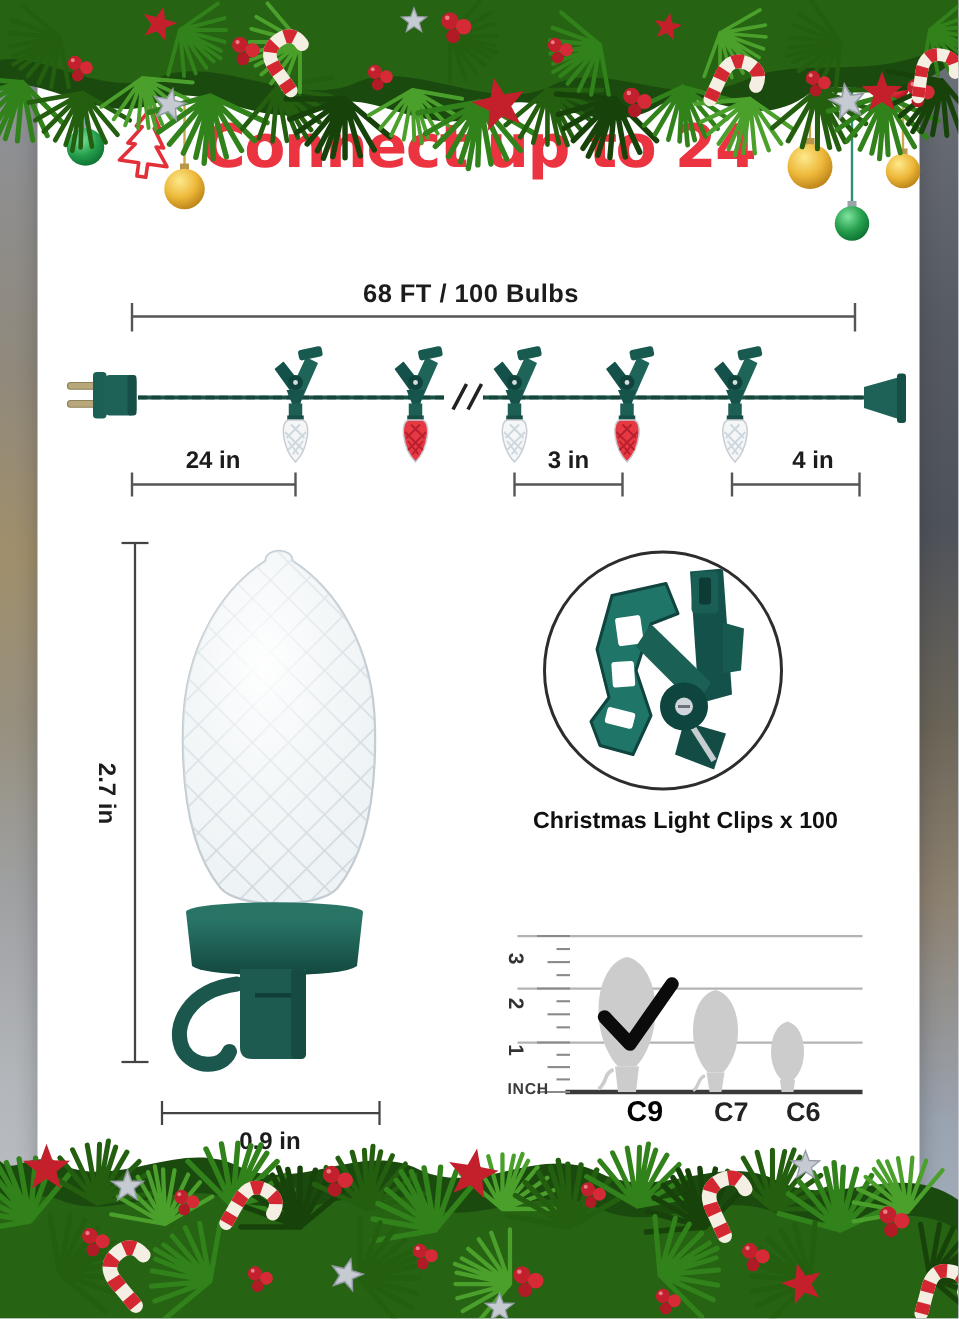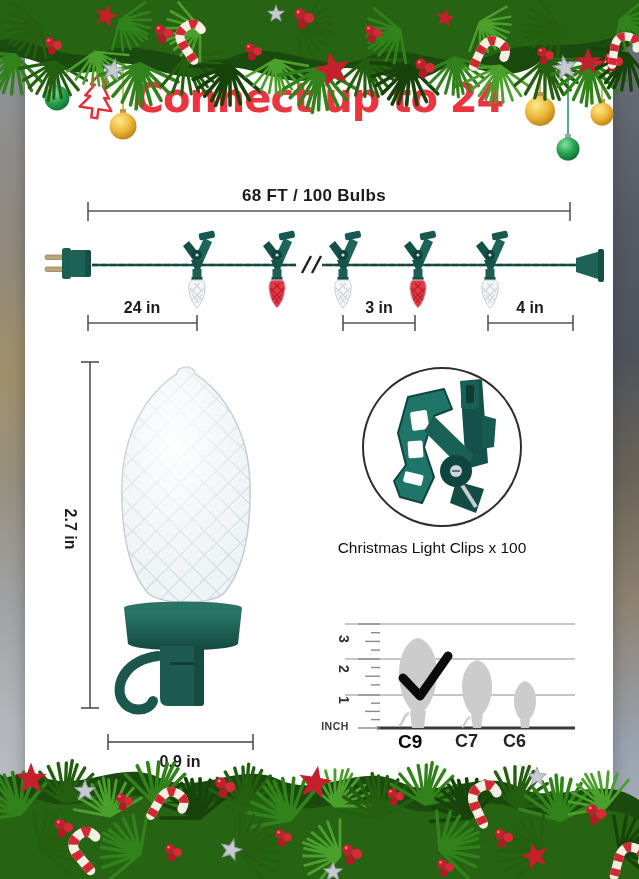--- a/index.html
+++ b/index.html
@@ -14,31 +14,31 @@
         box-shadow:0 0 14px rgba(40,40,50,.35);}
   .ov{position:absolute;}
   .title{left:25px;top:76px;width:588px;text-align:center;
          font-family:"DejaVu Sans","Liberation Sans",sans-serif;
          font-weight:700;font-size:40px;line-height:45px;letter-spacing:-1px;color:#ec3340;}
   .lbl{color:#1c1c1c;text-align:center;}
   .total-lbl{left:164px;top:186px;width:300px;font-size:17px;font-weight:700;letter-spacing:.3px;}
   .dim-lbl{font-size:16px;font-weight:600;}
   .d24{left:92px;top:299px;width:100px;}
   .d8{left:329px;top:299px;width:100px;}
-  .d4{left:480px;top:299px;width:100px;}
+  .d4{left:492px;top:299px;width:100px;}
   .rot90{transform:rotate(90deg);}
   .h27{left:34px;top:520px;width:72px;font-size:16px;font-weight:600;text-align:center;color:#1c1c1c;}
   .w09{left:130px;top:717px;width:100px;font-size:16px;font-weight:600;margin-top:36px;}
   .clip-circle{left:362px;top:367px;width:156px;height:156px;border:2px solid #2d2d2d;border-radius:50%;
                background:#fff;overflow:hidden;}
-  .caption{left:311px;top:537px;width:242px;font-size:15.5px;line-height:21px;color:#101010;text-align:center;font-weight:400;}
+  .caption{left:336px;top:537px;width:242px;font-size:15.5px;line-height:21px;color:#101010;text-align:center;font-weight:700;}
   .rnum{width:20px;font-size:14px;font-weight:600;color:#333;text-align:center;}
   .r3{left:334px;top:631px;} .r2{left:334px;top:661px;} .r1{left:334px;top:692px;}
-  .inch{left:316px;top:720px;width:38px;font-size:10.5px;letter-spacing:.5px;color:#3a3a3a;text-align:center;font-weight:600;}
-  .sizelbl{top:731px;width:44px;font-size:18px;font-weight:700;color:#232323;text-align:left;}
+  .inch{left:328px;top:720px;width:38px;font-size:10.5px;letter-spacing:.5px;color:#3a3a3a;text-align:right;font-weight:600;}
+  .sizelbl{top:731px;width:44px;font-size:18px;font-weight:700;color:#232323;text-align:right;}
   .c9{left:398px;font-size:19px;color:#000;} .c7{left:455px;} .c6{left:503px;}
   
   .g1{stroke:#245f10;stroke-width:2.4;} .g2{stroke:#31821a;stroke-width:2.4;}
   .g3{stroke:#17430b;stroke-width:2.6;} .g4{stroke:#4ba02c;stroke-width:2.2;}
   .cw{fill:none;stroke:#f5efe3;stroke-width:6.5;stroke-linecap:round;}
   .cr{fill:none;stroke:#d32731;stroke-width:6.5;stroke-dasharray:5 5.5;}
   .rs{fill:#c3202b;} .ss{fill:#c6cbd2;stroke:#959ba4;stroke-width:1;}
   svg{display:block;}
 </style>
 </head>

